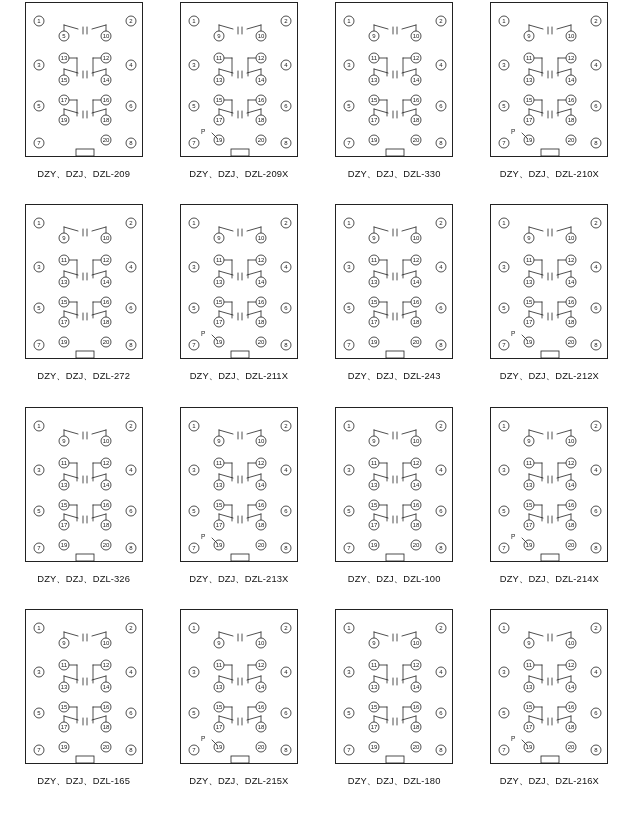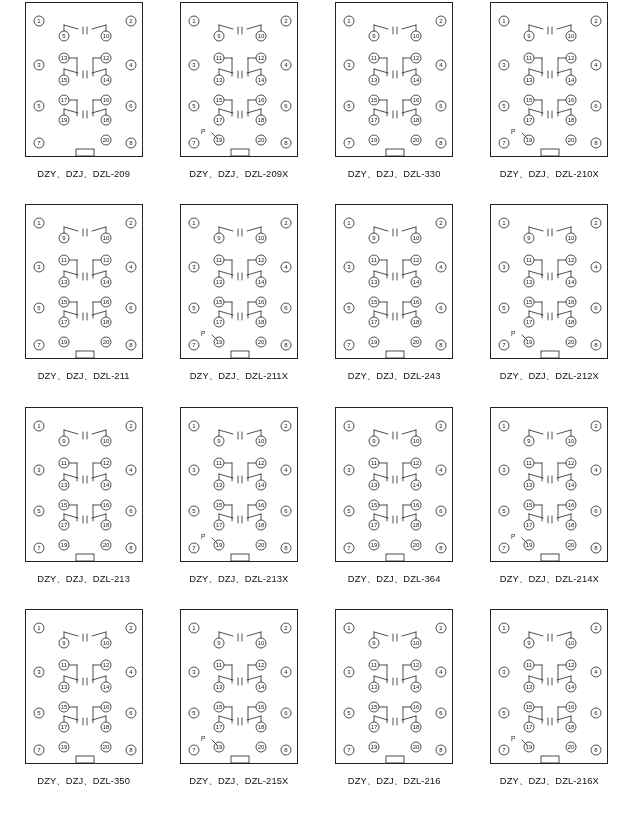--- a/index.html
+++ b/index.html
@@ -601,21 +601,21 @@
             <circle cx="80" cy="117" r="5" fill="#fff" stroke="#222222" stroke-width="0.8"></circle>
             <text x="80" y="119.1" text-anchor="middle" fill="#222222">18</text>
           </g>
           <g class="term">
             <circle cx="80" cy="137" r="5" fill="#fff" stroke="#222222" stroke-width="0.8"></circle>
             <text x="80" y="139.1" text-anchor="middle" fill="#222222">20</text>
           </g>
           <rect x="50" y="146" width="18" height="7" fill="#fff" stroke="#222222" stroke-width="0.8"></rect>
         </svg>
       </div>
-      <div class="caption">DZY、DZJ、DZL-211</div>
+      <div class="caption">DZY、DZJ、DZL-272</div>
     </div>
     <div class="cell">
       <div class="diagram">
         <svg width="118" height="155" viewBox="0 0 118 155">
           <line x1="38" y1="28" x2="38" y2="22" stroke="#222222" stroke-width="0.8" stroke-linecap="round"></line>
           <line x1="38" y1="22" x2="52" y2="26" stroke="#222222" stroke-width="0.8" stroke-linecap="round"></line>
           <line x1="57" y1="24" x2="57" y2="31" stroke="#222222" stroke-width="0.8" stroke-linecap="round"></line>
           <line x1="80" y1="28" x2="80" y2="22" stroke="#222222" stroke-width="0.8" stroke-linecap="round"></line>
           <line x1="80" y1="22" x2="66" y2="26" stroke="#222222" stroke-width="0.8" stroke-linecap="round"></line>
           <line x1="61" y1="24" x2="61" y2="31" stroke="#222222" stroke-width="0.8" stroke-linecap="round"></line>
@@ -1061,21 +1061,21 @@
             <circle cx="80" cy="117" r="5" fill="#fff" stroke="#222222" stroke-width="0.8"></circle>
             <text x="80" y="119.1" text-anchor="middle" fill="#222222">18</text>
           </g>
           <g class="term">
             <circle cx="80" cy="137" r="5" fill="#fff" stroke="#222222" stroke-width="0.8"></circle>
             <text x="80" y="139.1" text-anchor="middle" fill="#222222">20</text>
           </g>
           <rect x="50" y="146" width="18" height="7" fill="#fff" stroke="#222222" stroke-width="0.8"></rect>
         </svg>
       </div>
-      <div class="caption">DZY、DZJ、DZL-213</div>
+      <div class="caption">DZY、DZJ、DZL-326</div>
     </div>
     <div class="cell">
       <div class="diagram">
         <svg width="118" height="155" viewBox="0 0 118 155">
           <line x1="38" y1="28" x2="38" y2="22" stroke="#222222" stroke-width="0.8" stroke-linecap="round"></line>
           <line x1="38" y1="22" x2="52" y2="26" stroke="#222222" stroke-width="0.8" stroke-linecap="round"></line>
           <line x1="57" y1="24" x2="57" y2="31" stroke="#222222" stroke-width="0.8" stroke-linecap="round"></line>
           <line x1="80" y1="28" x2="80" y2="22" stroke="#222222" stroke-width="0.8" stroke-linecap="round"></line>
           <line x1="80" y1="22" x2="66" y2="26" stroke="#222222" stroke-width="0.8" stroke-linecap="round"></line>
           <line x1="61" y1="24" x2="61" y2="31" stroke="#222222" stroke-width="0.8" stroke-linecap="round"></line>
@@ -1291,21 +1291,21 @@
             <circle cx="80" cy="117" r="5" fill="#fff" stroke="#222222" stroke-width="0.8"></circle>
             <text x="80" y="119.1" text-anchor="middle" fill="#222222">18</text>
           </g>
           <g class="term">
             <circle cx="80" cy="137" r="5" fill="#fff" stroke="#222222" stroke-width="0.8"></circle>
             <text x="80" y="139.1" text-anchor="middle" fill="#222222">20</text>
           </g>
           <rect x="50" y="146" width="18" height="7" fill="#fff" stroke="#222222" stroke-width="0.8"></rect>
         </svg>
       </div>
-      <div class="caption">DZY、DZJ、DZL-364</div>
+      <div class="caption">DZY、DZJ、DZL-100</div>
     </div>
     <div class="cell">
       <div class="diagram">
         <svg width="118" height="155" viewBox="0 0 118 155">
           <line x1="38" y1="28" x2="38" y2="22" stroke="#222222" stroke-width="0.8" stroke-linecap="round"></line>
           <line x1="38" y1="22" x2="52" y2="26" stroke="#222222" stroke-width="0.8" stroke-linecap="round"></line>
           <line x1="57" y1="24" x2="57" y2="31" stroke="#222222" stroke-width="0.8" stroke-linecap="round"></line>
           <line x1="80" y1="28" x2="80" y2="22" stroke="#222222" stroke-width="0.8" stroke-linecap="round"></line>
           <line x1="80" y1="22" x2="66" y2="26" stroke="#222222" stroke-width="0.8" stroke-linecap="round"></line>
           <line x1="61" y1="24" x2="61" y2="31" stroke="#222222" stroke-width="0.8" stroke-linecap="round"></line>
@@ -1521,21 +1521,21 @@
             <circle cx="80" cy="117" r="5" fill="#fff" stroke="#222222" stroke-width="0.8"></circle>
             <text x="80" y="119.1" text-anchor="middle" fill="#222222">18</text>
           </g>
           <g class="term">
             <circle cx="80" cy="137" r="5" fill="#fff" stroke="#222222" stroke-width="0.8"></circle>
             <text x="80" y="139.1" text-anchor="middle" fill="#222222">20</text>
           </g>
           <rect x="50" y="146" width="18" height="7" fill="#fff" stroke="#222222" stroke-width="0.8"></rect>
         </svg>
       </div>
-      <div class="caption">DZY、DZJ、DZL-350</div>
+      <div class="caption">DZY、DZJ、DZL-165</div>
     </div>
     <div class="cell">
       <div class="diagram">
         <svg width="118" height="155" viewBox="0 0 118 155">
           <line x1="38" y1="28" x2="38" y2="22" stroke="#222222" stroke-width="0.8" stroke-linecap="round"></line>
           <line x1="38" y1="22" x2="52" y2="26" stroke="#222222" stroke-width="0.8" stroke-linecap="round"></line>
           <line x1="57" y1="24" x2="57" y2="31" stroke="#222222" stroke-width="0.8" stroke-linecap="round"></line>
           <line x1="80" y1="28" x2="80" y2="22" stroke="#222222" stroke-width="0.8" stroke-linecap="round"></line>
           <line x1="80" y1="22" x2="66" y2="26" stroke="#222222" stroke-width="0.8" stroke-linecap="round"></line>
           <line x1="61" y1="24" x2="61" y2="31" stroke="#222222" stroke-width="0.8" stroke-linecap="round"></line>
@@ -1751,21 +1751,21 @@
             <circle cx="80" cy="117" r="5" fill="#fff" stroke="#222222" stroke-width="0.8"></circle>
             <text x="80" y="119.1" text-anchor="middle" fill="#222222">18</text>
           </g>
           <g class="term">
             <circle cx="80" cy="137" r="5" fill="#fff" stroke="#222222" stroke-width="0.8"></circle>
             <text x="80" y="139.1" text-anchor="middle" fill="#222222">20</text>
           </g>
           <rect x="50" y="146" width="18" height="7" fill="#fff" stroke="#222222" stroke-width="0.8"></rect>
         </svg>
       </div>
-      <div class="caption">DZY、DZJ、DZL-216</div>
+      <div class="caption">DZY、DZJ、DZL-180</div>
     </div>
     <div class="cell">
       <div class="diagram">
         <svg width="118" height="155" viewBox="0 0 118 155">
           <line x1="38" y1="28" x2="38" y2="22" stroke="#222222" stroke-width="0.8" stroke-linecap="round"></line>
           <line x1="38" y1="22" x2="52" y2="26" stroke="#222222" stroke-width="0.8" stroke-linecap="round"></line>
           <line x1="57" y1="24" x2="57" y2="31" stroke="#222222" stroke-width="0.8" stroke-linecap="round"></line>
           <line x1="80" y1="28" x2="80" y2="22" stroke="#222222" stroke-width="0.8" stroke-linecap="round"></line>
           <line x1="80" y1="22" x2="66" y2="26" stroke="#222222" stroke-width="0.8" stroke-linecap="round"></line>
           <line x1="61" y1="24" x2="61" y2="31" stroke="#222222" stroke-width="0.8" stroke-linecap="round"></line>

